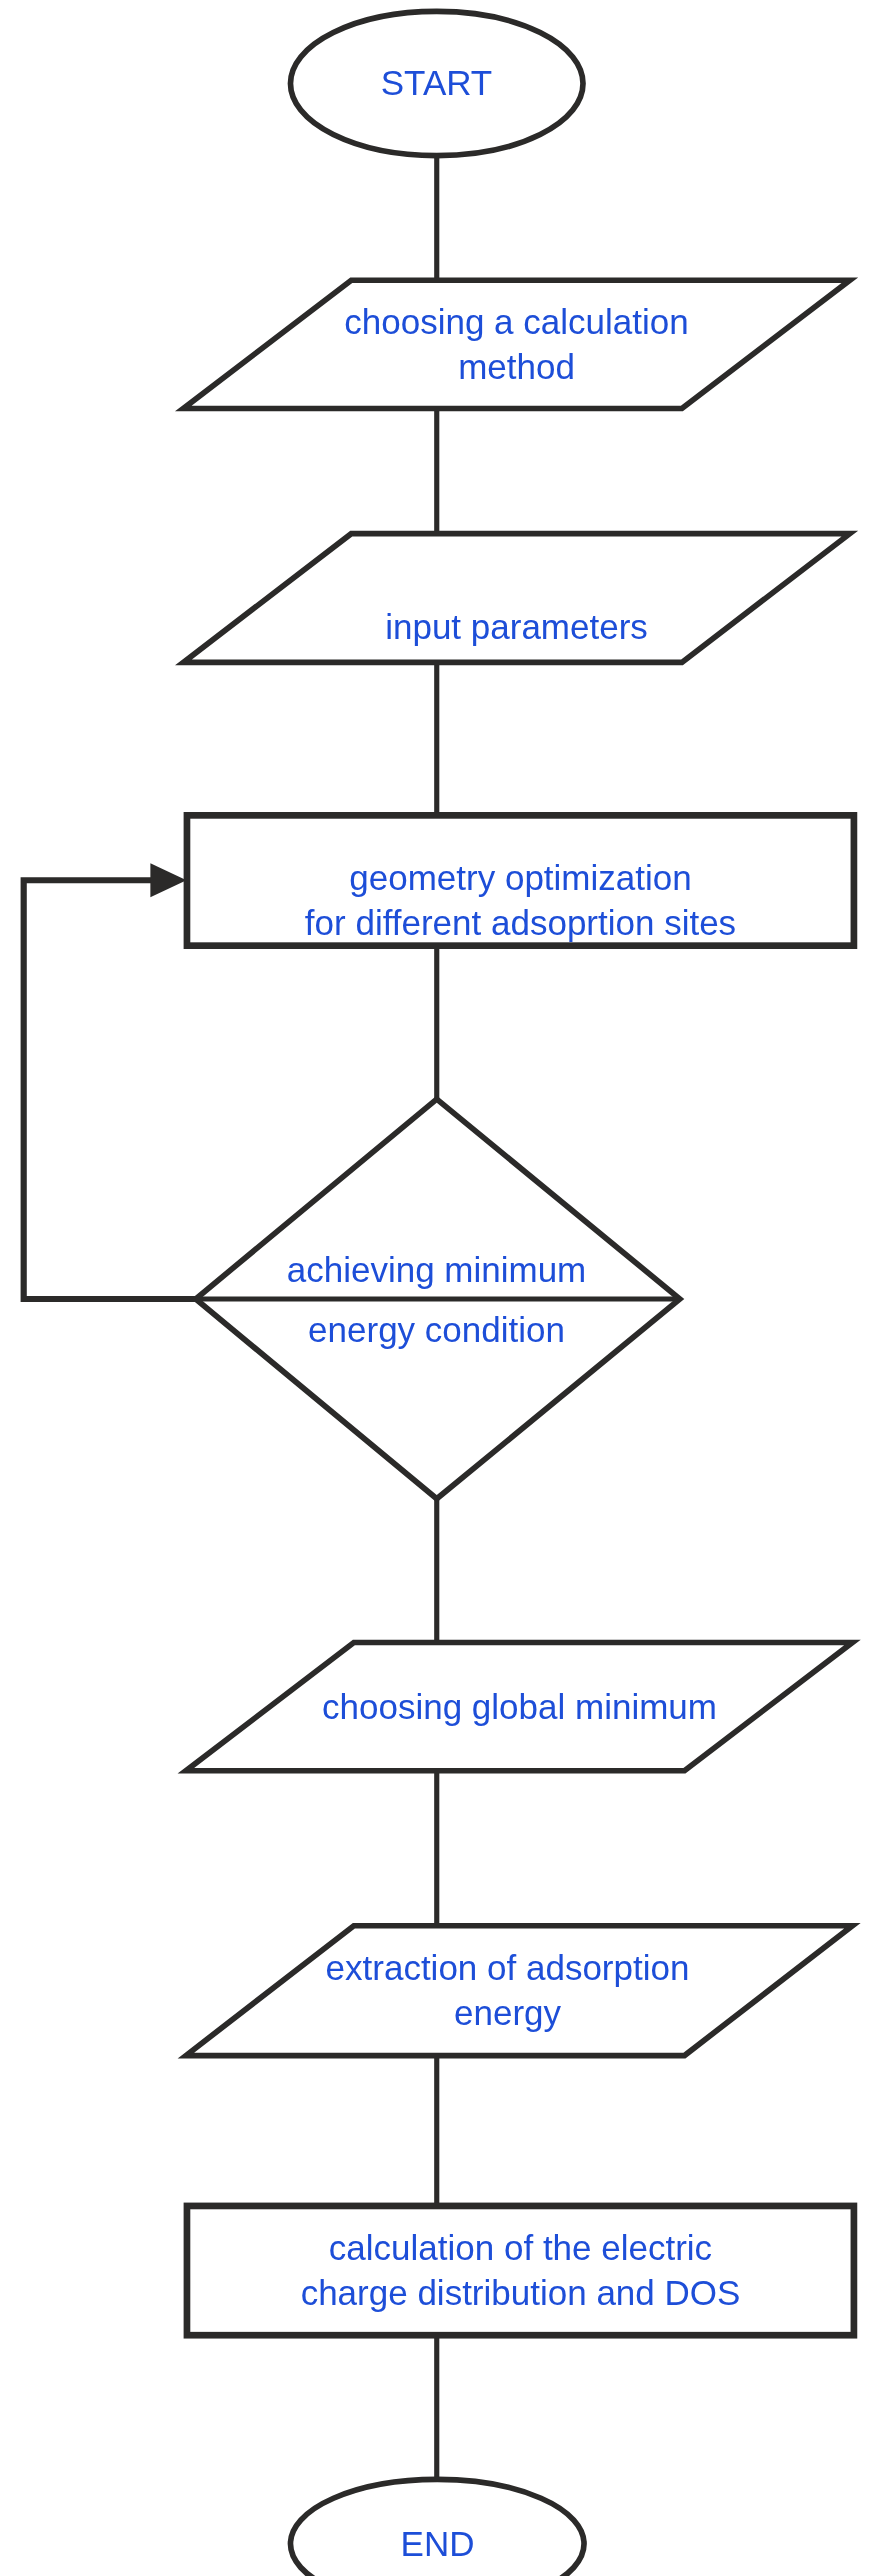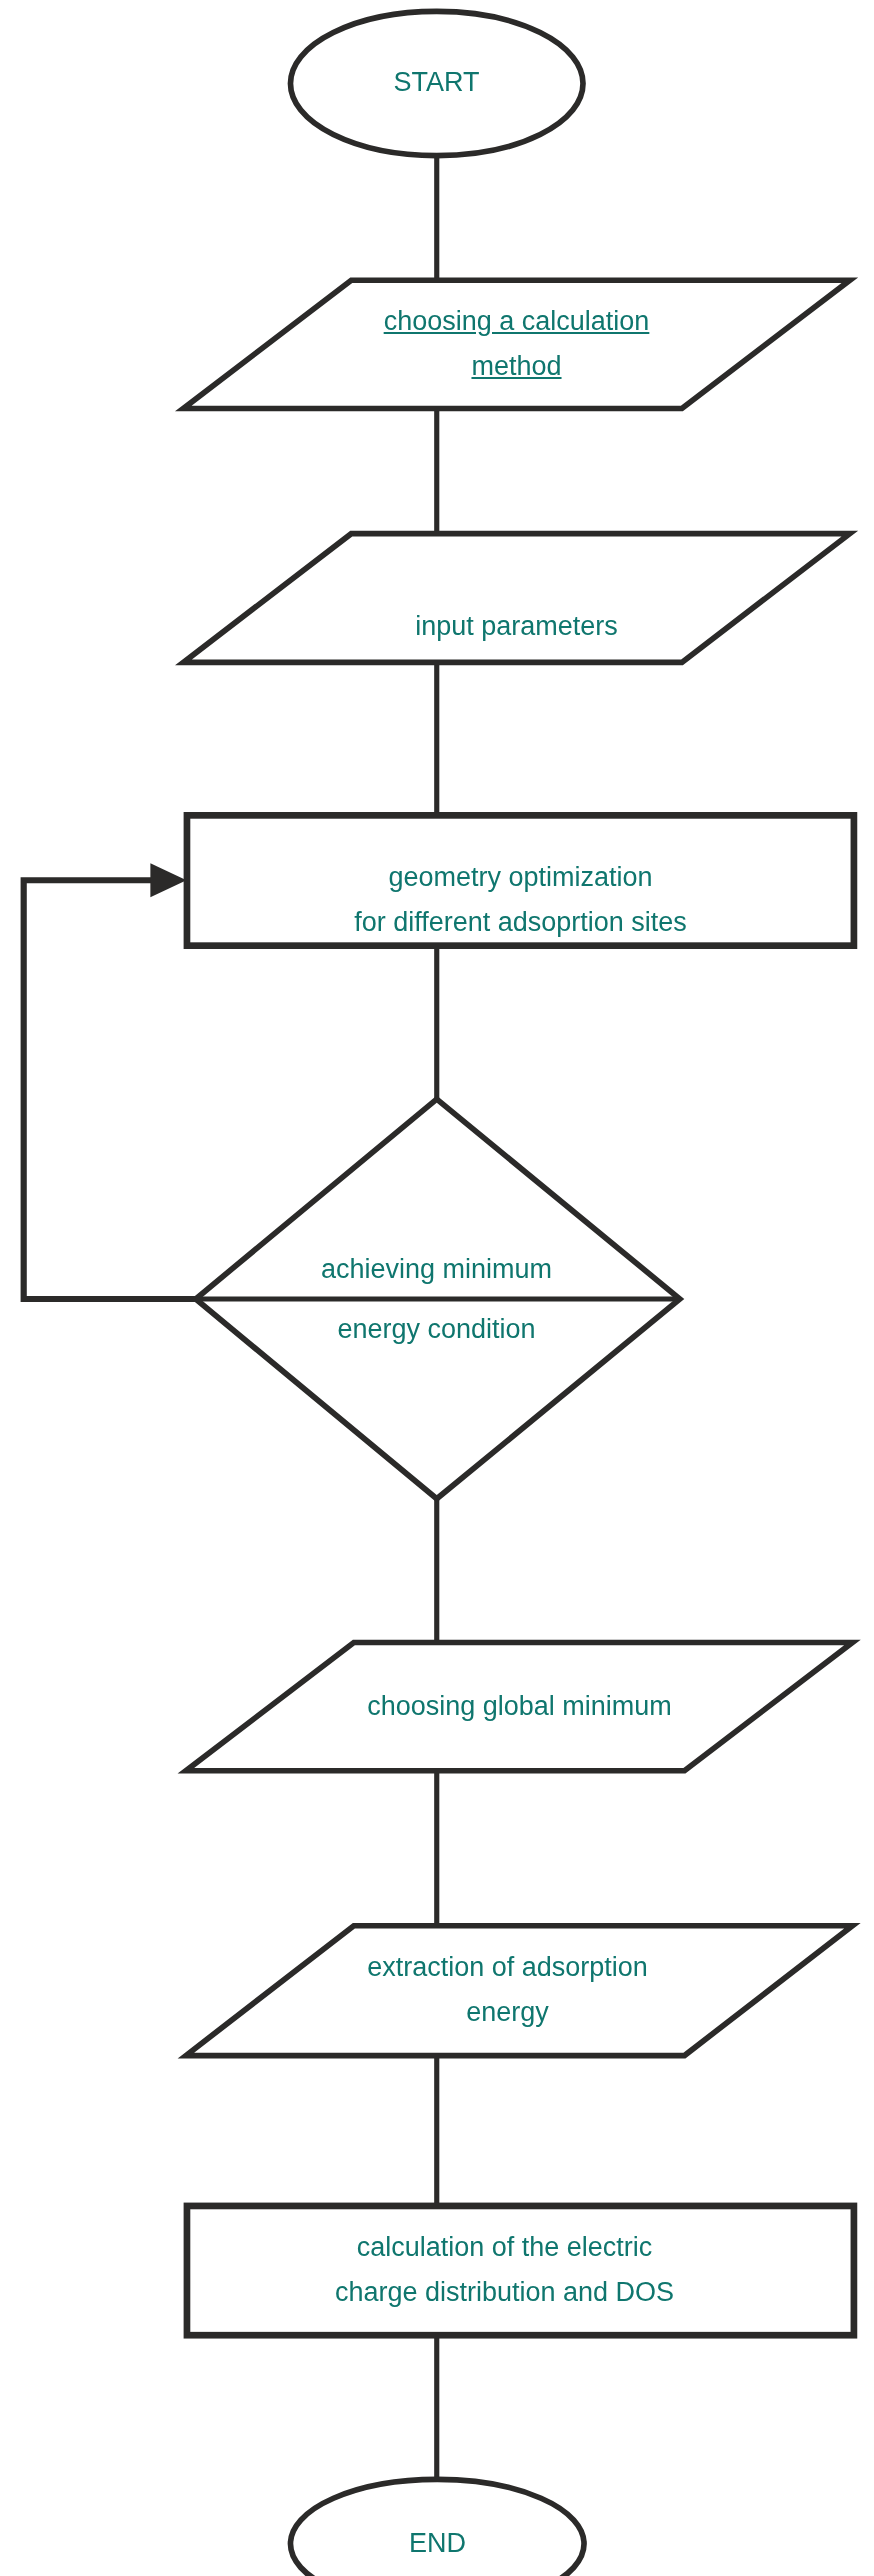--- a/index.html
+++ b/index.html
@@ -44,23 +44,23 @@
     stroke-linejoin: miter;
   }
   .flow-svg .arrowhead {
     fill: #2b2a29;
     stroke: none;
   }
   .node-label {
     position: absolute;
     width: 515px;
     text-align: center;
-    font-size: 27px;
+    font-size: 35px;
     line-height: 45px;
-    color: #0f766e;
+    color: #1d4ed8;
     white-space: nowrap;
   }
   .node-label span { display: block; }
 </style>
 </head>
 <body>
 
 <div class="canvas">
 
   <svg class="flow-svg" viewBox="0 0 1697 5079" xmlns="http://www.w3.org/2000/svg">
@@ -92,21 +92,21 @@
 
     <polygon class="shape" points="687,3738 1655,3738 1329,3990 361,3990"></polygon>
 
     <rect class="shape shape-rect" x="363" y="4282" width="1295" height="251"></rect>
 
     <ellipse class="shape" cx="849" cy="4938" rx="285" ry="125"></ellipse>
   </svg>
 
   <div class="node-label" style="left:179px; top:60px;">START</div>
 
-  <div class="node-label" style="left:259px; top:299px;text-decoration:underline;">
+  <div class="node-label" style="left:259px; top:299px;">
     <span>choosing a calculation</span>
     <span>method</span>
   </div>
 
   <div class="node-label" style="left:259px; top:604px;">input parameters</div>
 
   <div class="node-label" style="left:263px; top:855px;">
     <span>geometry optimization</span>
     <span>for different adsoprtion sites</span>
   </div>
@@ -114,21 +114,21 @@
   <div class="node-label" style="left:179px; top:1247px;text-align:center;">achieving minimum</div>
   <div class="node-label" style="left:179px; top:1307px;">energy condition</div>
 
   <div class="node-label" style="left:262px; top:1684px;">choosing global minimum</div>
 
   <div class="node-label" style="left:250px; top:1945px;">
     <span>extraction of adsorption</span>
     <span>energy</span>
   </div>
 
-  <div class="node-label" style="left:247px; top:2225px;">
+  <div class="node-label" style="left:263px; top:2225px;">
     <span>calculation of the electric</span>
     <span>charge distribution and DOS</span>
   </div>
 
   <div class="node-label" style="left:180px; top:2521px;">END</div>
 
 </div>
 
 
 </body></html>

